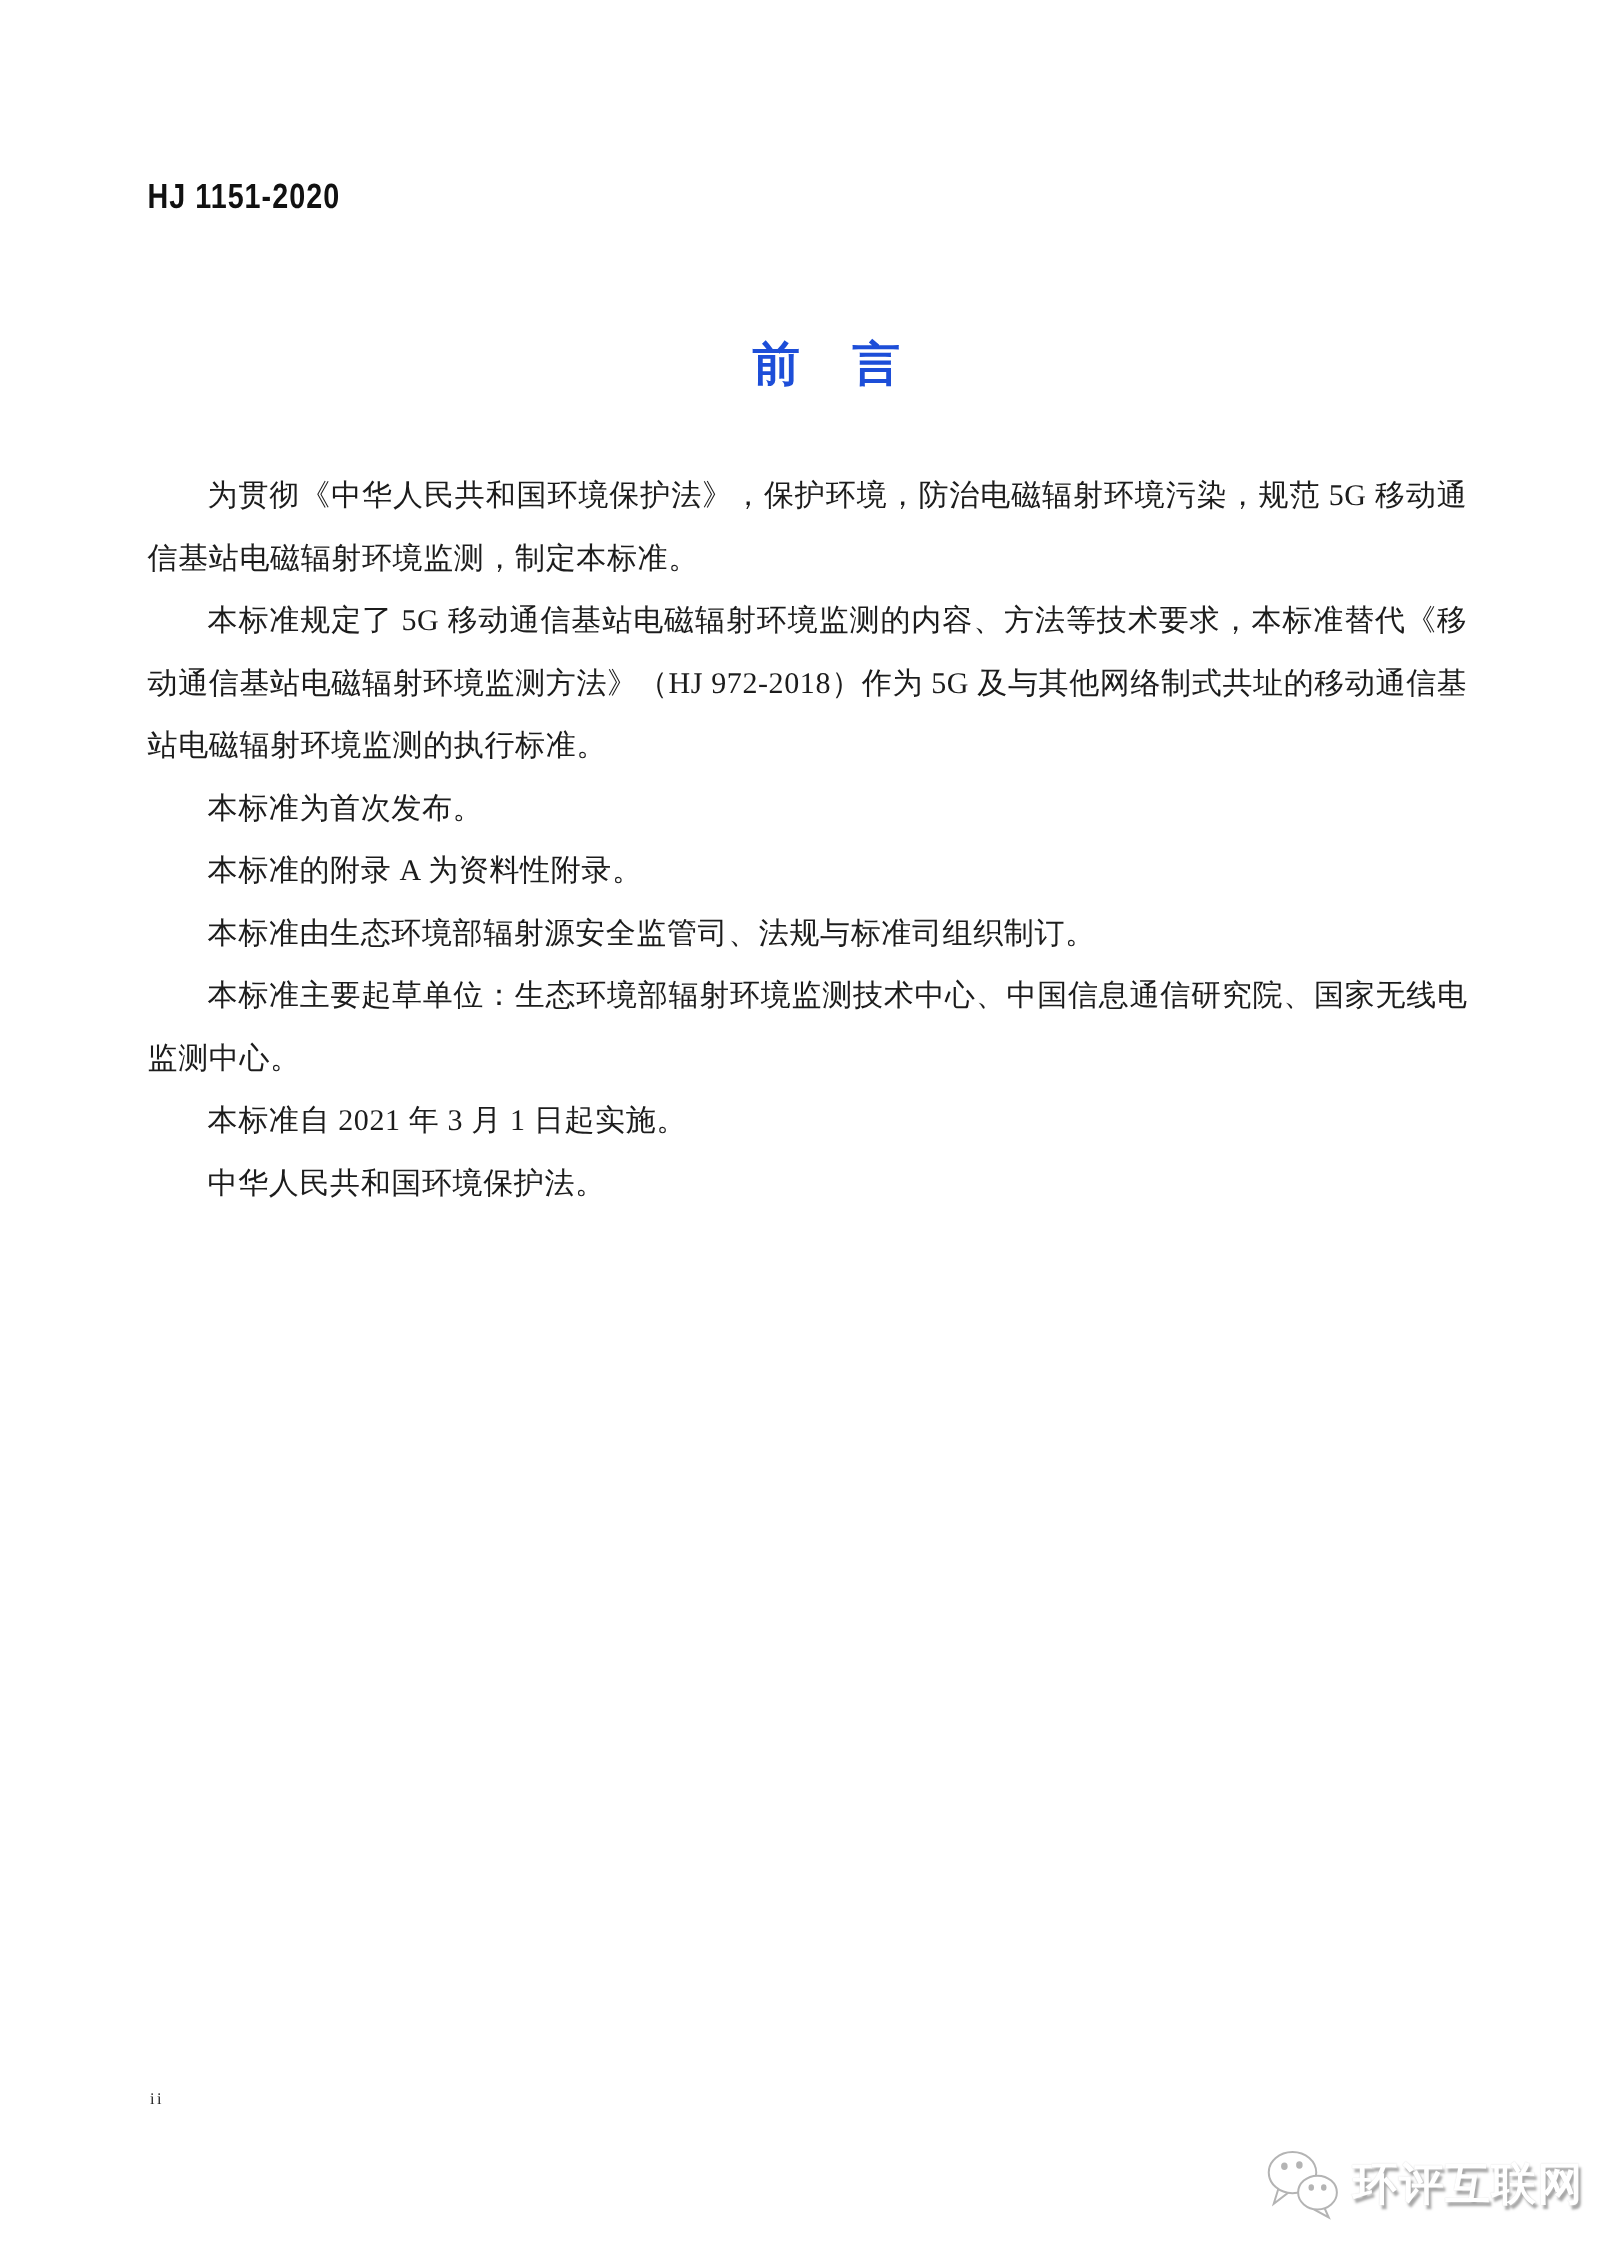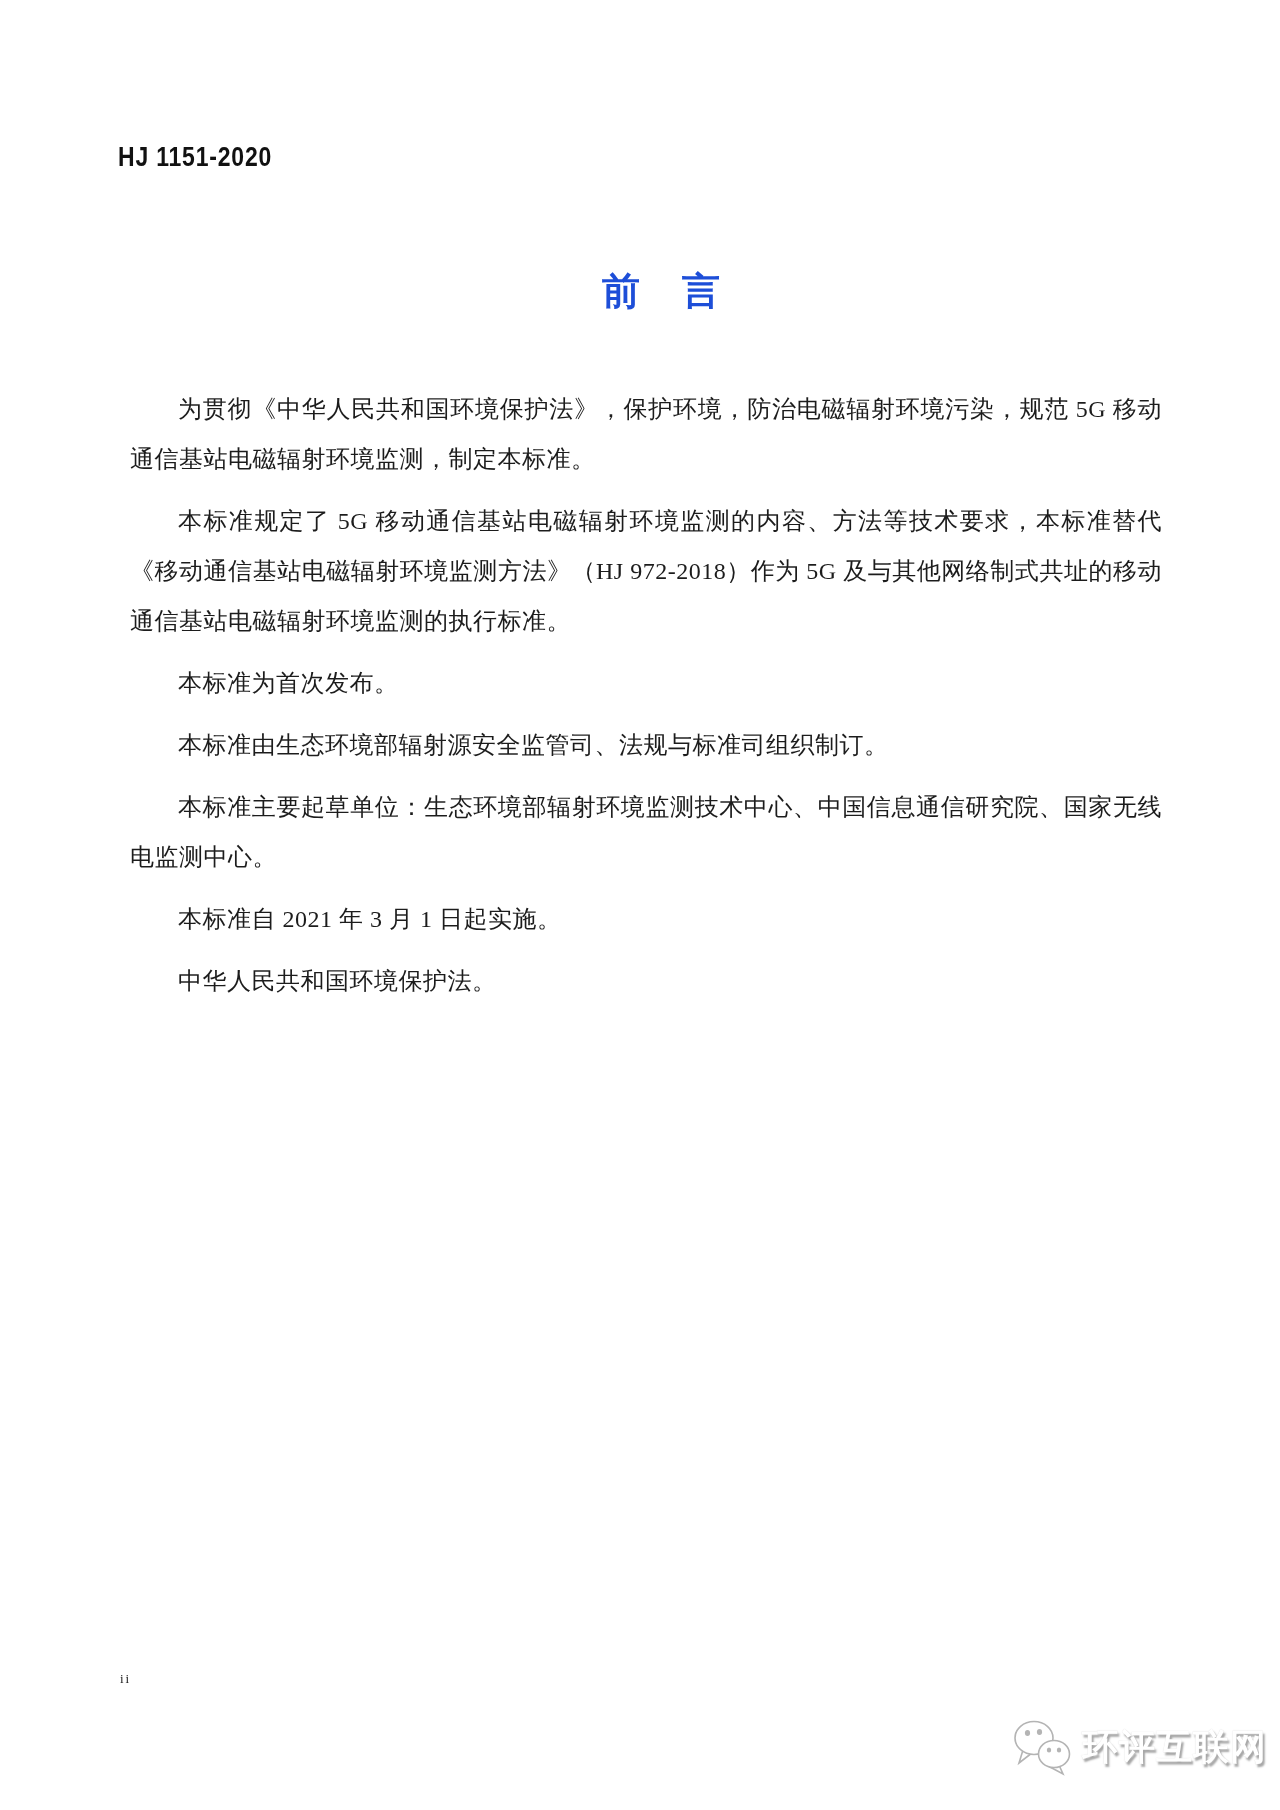--- a/index.html
+++ b/index.html
@@ -38,21 +38,21 @@
     letter-spacing: 2px;
     color: #1d4ed8;
   }
   .content {
     position: absolute;
     left: 118px;
     top: 372px;
     width: 1056px;
   }
   .content p {
-    margin: 12px;
+    margin: 0;
     font-size: 24px;
     line-height: 50px;
     text-align: justify;
     text-indent: 2em;
     letter-spacing: 0.5px;
     color: #1c1c1c;
   }
   .page-number {
     position: absolute;
     left: 120px;
@@ -86,20 +86,21 @@
 <div class="page">
 
   <div class="doc-code">HJ 1151-2020</div>
 
   <div class="doc-title">前　言</div>
 
   <div class="content">
     <p>为贯彻《中华人民共和国环境保护法》，保护环境，防治电磁辐射环境污染，规范 5G 移动通信基站电磁辐射环境监测，制定本标准。</p>
     <p>本标准规定了 5G 移动通信基站电磁辐射环境监测的内容、方法等技术要求，本标准替代《移动通信基站电磁辐射环境监测方法》（HJ 972-2018）作为 5G 及与其他网络制式共址的移动通信基站电磁辐射环境监测的执行标准。</p>
     <p>本标准为首次发布。</p>
+    <p>本标准的附录 A 为资料性附录。</p>
     <p>本标准由生态环境部辐射源安全监管司、法规与标准司组织制订。</p>
     <p>本标准主要起草单位：生态环境部辐射环境监测技术中心、中国信息通信研究院、国家无线电监测中心。</p>
     <p>本标准自 2021 年 3 月 1 日起实施。</p>
     <p>中华人民共和国环境保护法。</p>
   </div>
 
   <div class="page-number">ii</div>
 
   <div class="watermark">
     <svg width="62" height="58" viewBox="0 0 62 58" aria-hidden="true">

